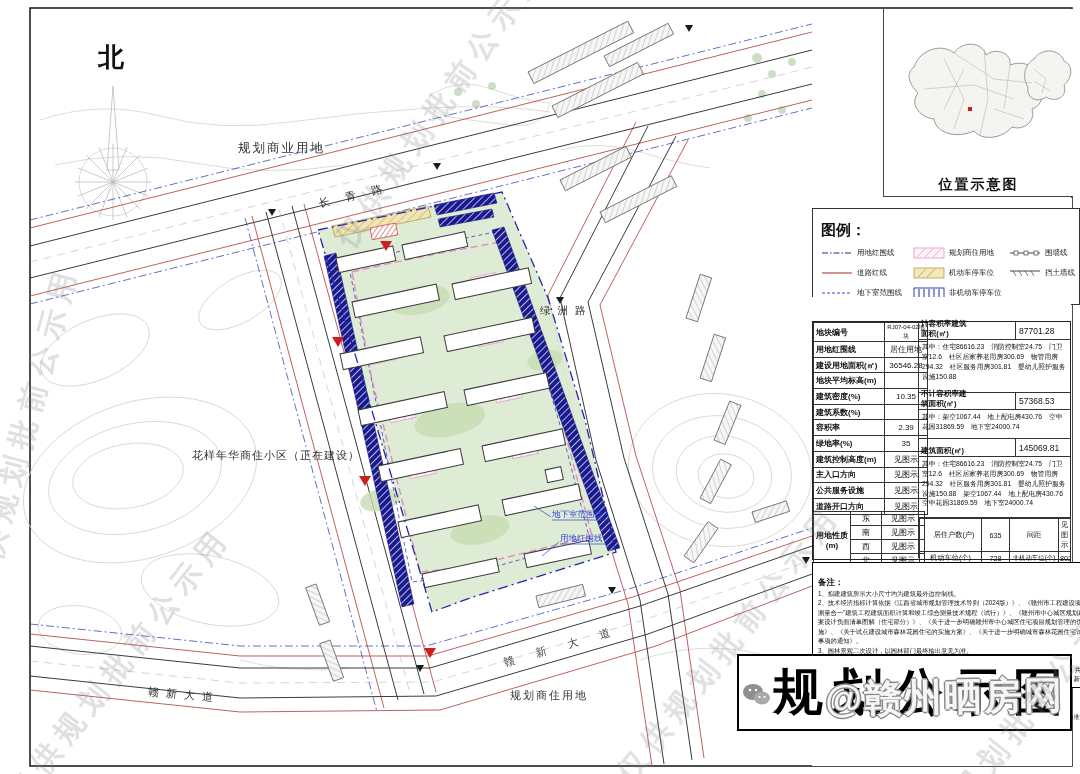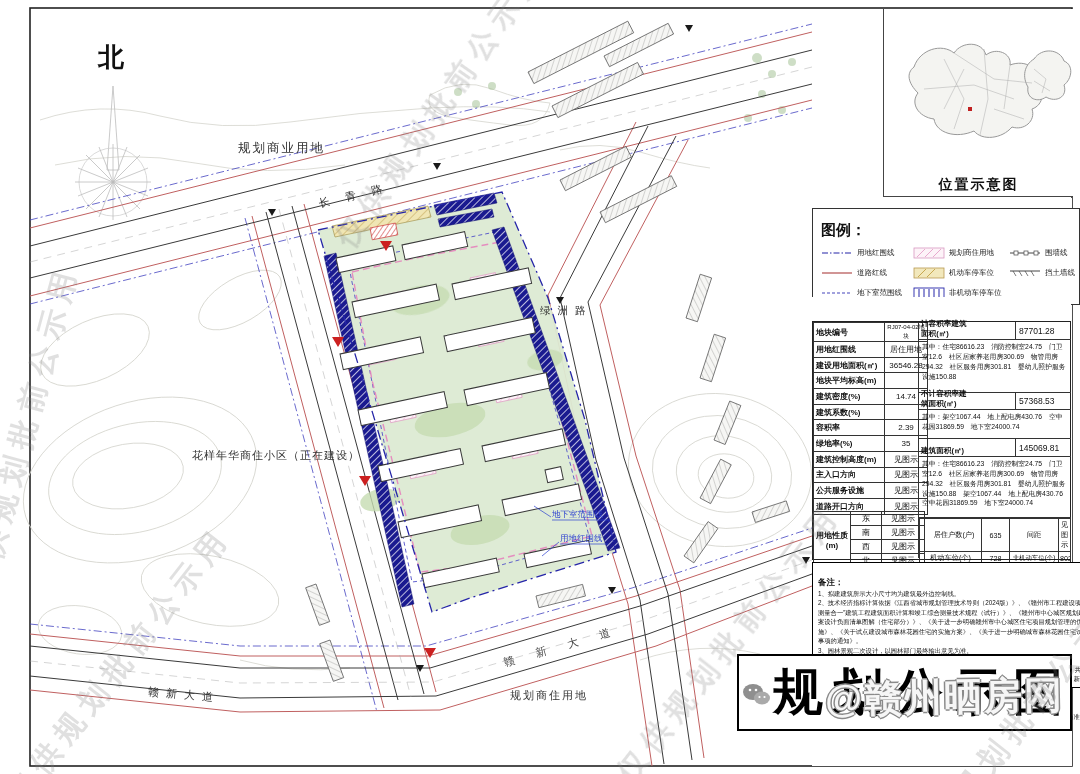--- a/index.html
+++ b/index.html
@@ -382,21 +382,21 @@
         <tr>
               <td class="lab">建设用地面积(㎡)</td>
               <td class="val">36546.28</td>
             </tr>
         <tr>
               <td class="lab">地块平均标高(m)</td>
               <td class="val"></td>
             </tr>
         <tr>
               <td class="lab">建筑密度(%)</td>
-              <td class="val">14.74</td>
+              <td class="val">10.35</td>
             </tr>
         <tr>
               <td class="lab">建筑系数(%)</td>
               <td class="val"></td>
             </tr>
         <tr>
               <td class="lab">容积率</td>
               <td class="val">2.39</td>
             </tr>
         <tr>

